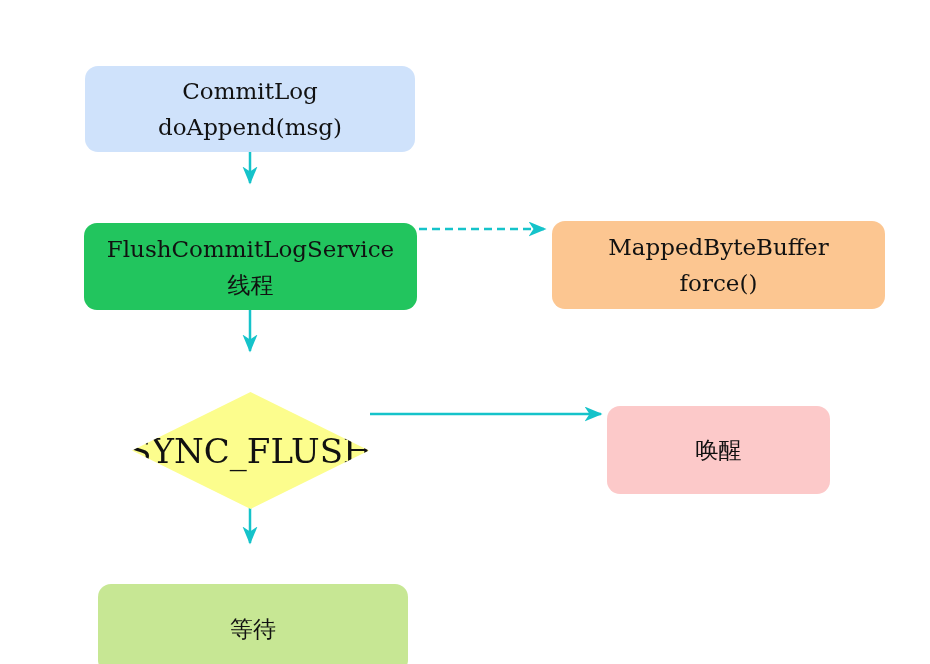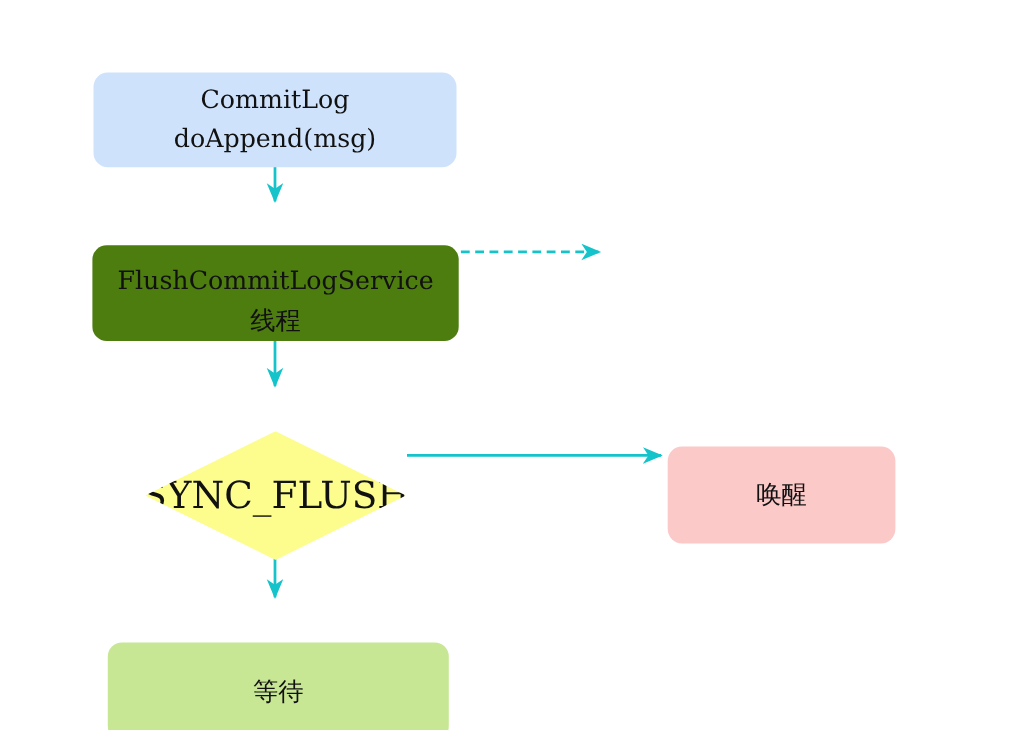--- a/index.html
+++ b/index.html
@@ -31,21 +31,21 @@
     text-align: center;
     border-radius: 13px;
     font-size: 23px;
     line-height: 36px;
     margin-top: 36px;
   }
   .node .line { display: block; white-space: nowrap; }
   .node-commitlog        { left: 85px;  top: 30px;  width: 330px; height: 86px; }
   .node-flushservice     { left: 84px;  top: 187px; width: 333px; height: 87px; }
   .node-mappedbytebuffer { left: 552px; top: 185px; width: 333px; height: 88px; }
-  .node-wake             { left: 607px; top: 370px; width: 207px; height: 88px; }
+  .node-wake             { left: 607px; top: 370px; width: 223px; height: 88px; }
   .node-waitlatch        { left: 98px;  top: 548px; width: 310px; height: 89px; }
   .node-syncflush {
     left: 132px; top: 356px; width: 237px; height: 117px;
     border-radius: 0;
     clip-path: polygon(50% 0, 100% 50%, 50% 100%, 0 50%);
     font-size: 34px;
   }
 </style>
 </head>
 <body>
@@ -68,25 +68,29 @@
     <line x1="370" y1="414" x2="601" y2="414" stroke-width="2.5" marker-end="url(#arrowhead)" stroke="#15c3ca"></line>
 
     <line x1="250" y1="474" x2="250" y2="543" stroke-width="2.5" marker-end="url(#arrowhead)" stroke="#15c3ca"></line>
   </svg>
 
   <div class="node node-commitlog" style="background-color: rgb(207, 226, 251);">
     <span class="line">CommitLog</span>
     <span class="line">doAppend(msg)</span>
   </div>
 
-  <div class="node node-flushservice" style="background-color: #4d7c0f; justify-content: flex-end;">
+  <div class="node node-flushservice" style="background-color: #22c55e;">
     <span class="line">FlushCommitLogService</span>
     <span class="line">线程</span>
   </div>
 
+  <div class="node node-mappedbytebuffer" style="background-color: rgb(252, 198, 145);">
+    <span class="line">MappedByteBuffer</span>
+    <span class="line">force()</span>
+  </div>
 
   <div class="node node-syncflush" style="background-color: rgb(252, 253, 141);">
     <span class="line">SYNC_FLUSH</span>
   </div>
 
   <div class="node node-wake" style="background-color: rgb(252, 201, 201);">
     <span class="line">唤醒</span>
   </div>
 
   <div class="node node-waitlatch" style="background-color: rgb(199, 231, 148); gap: 32px;">

